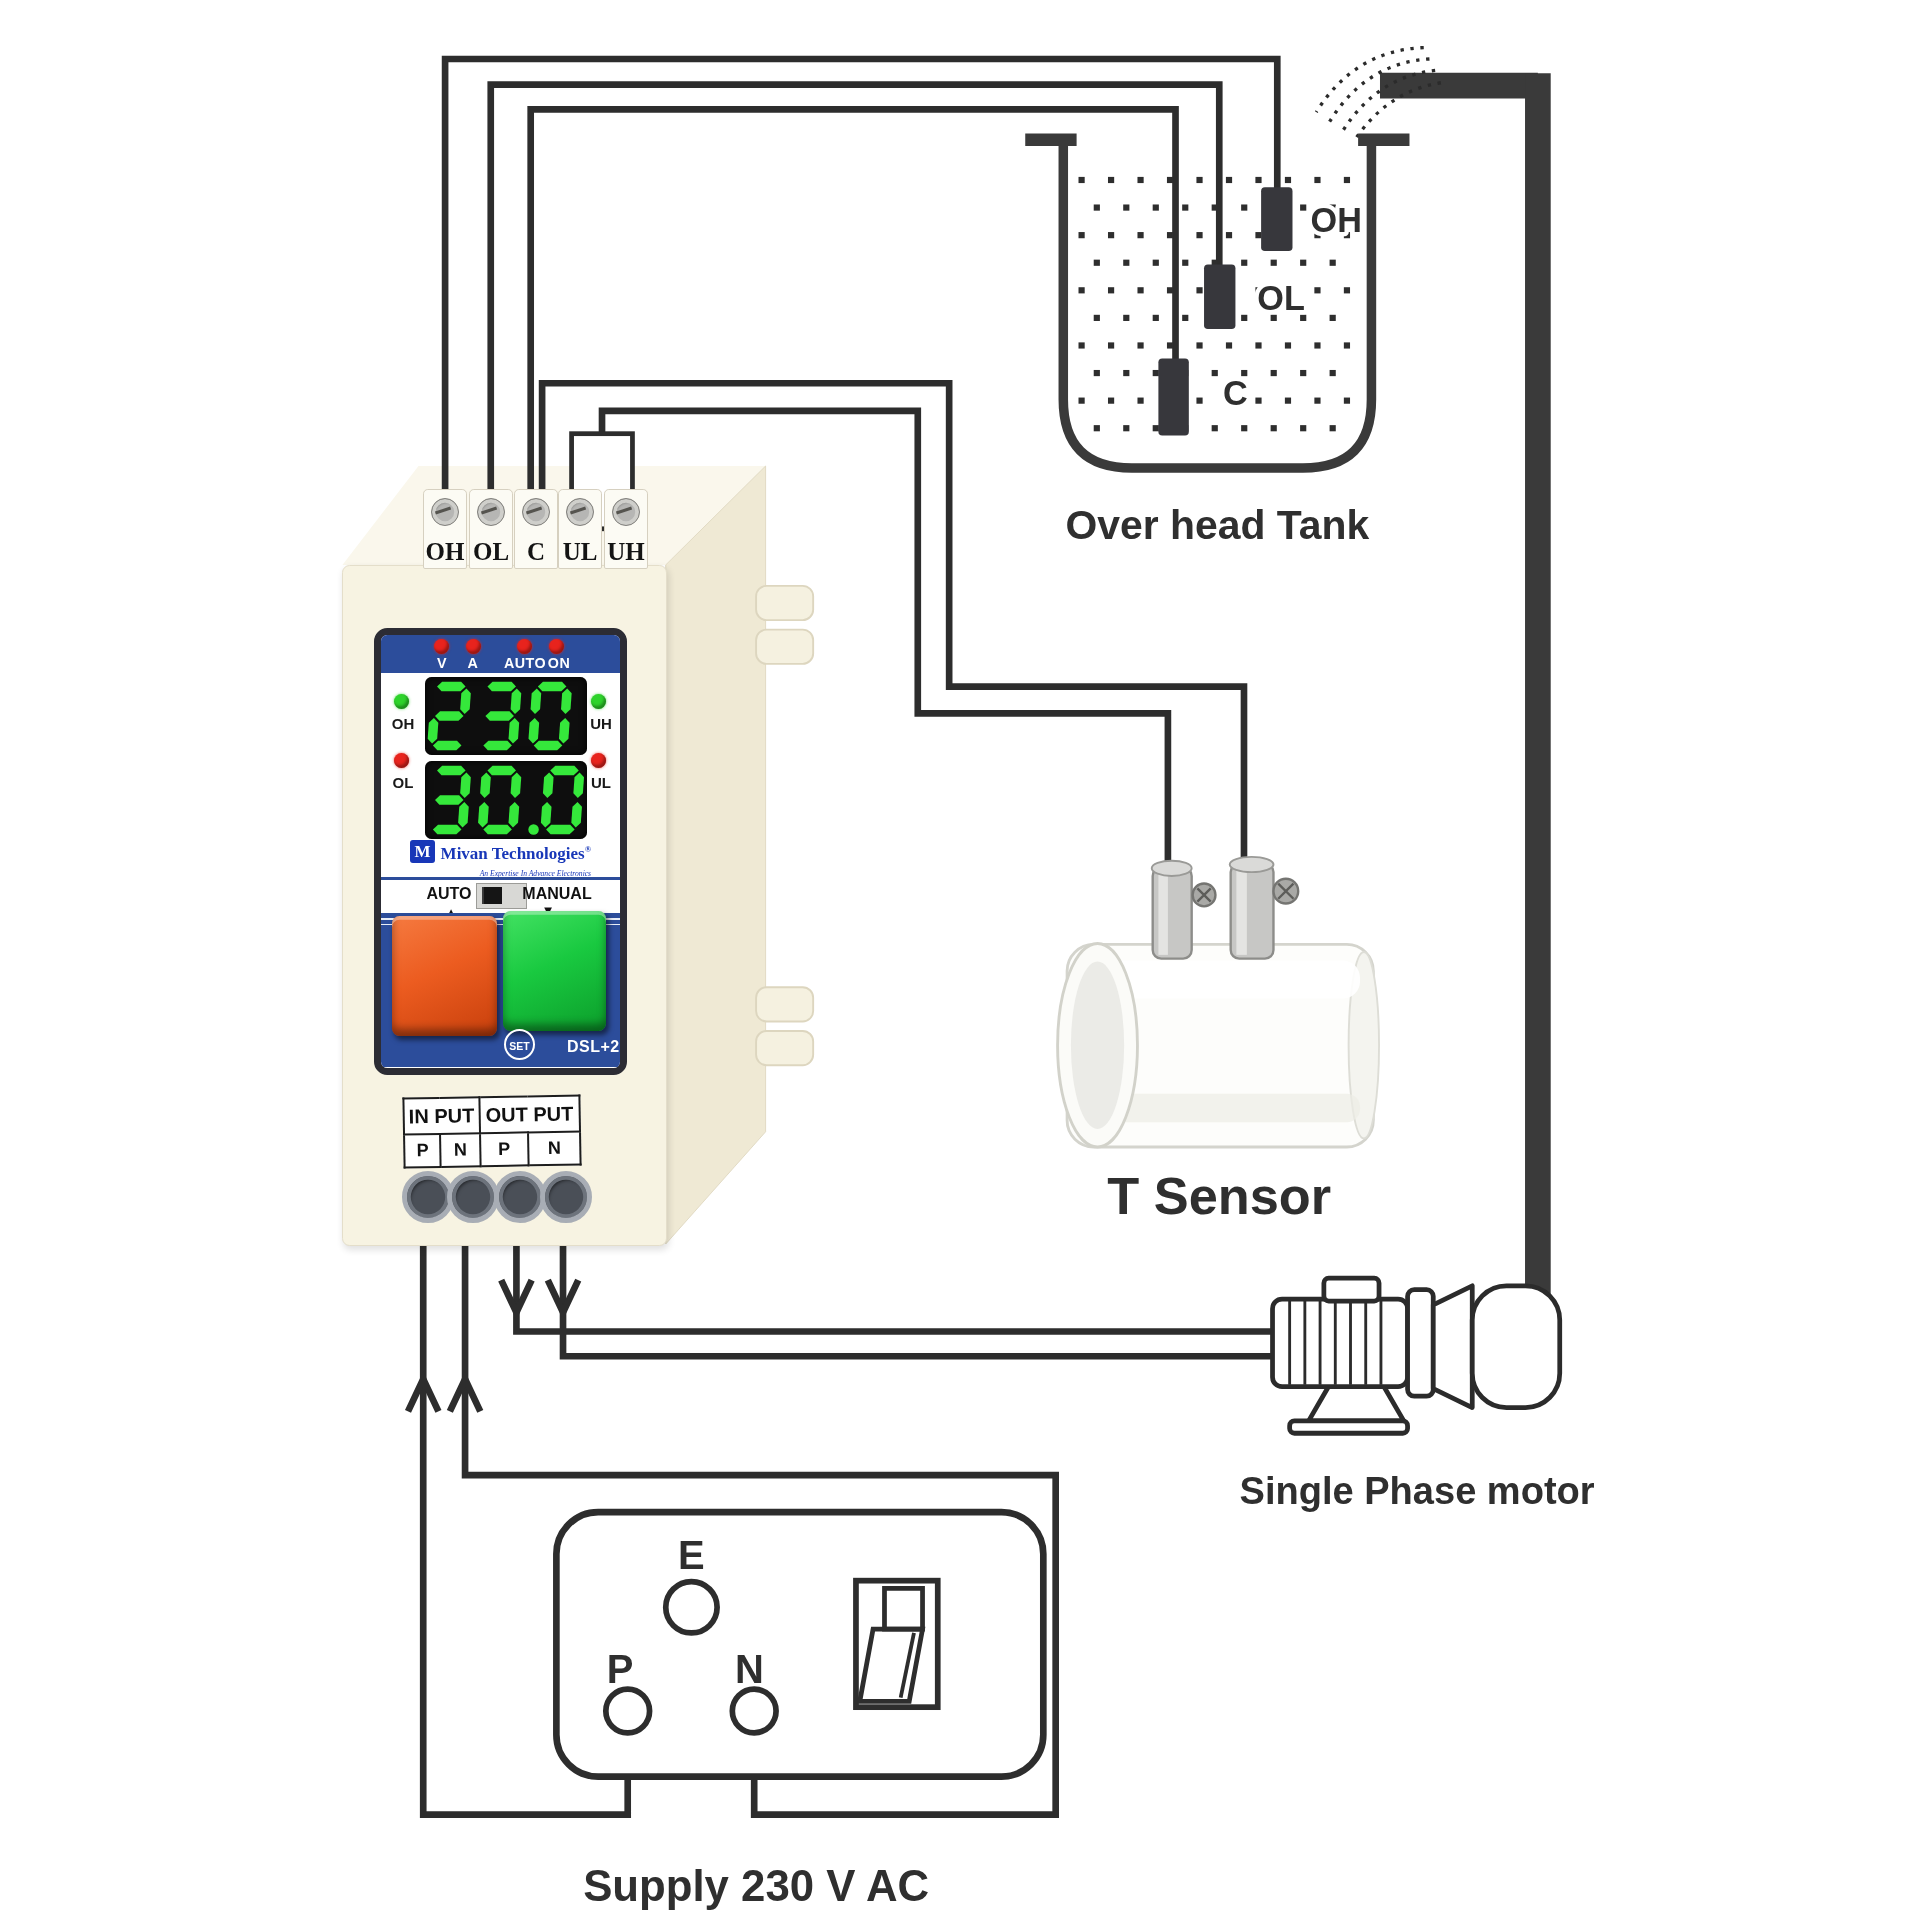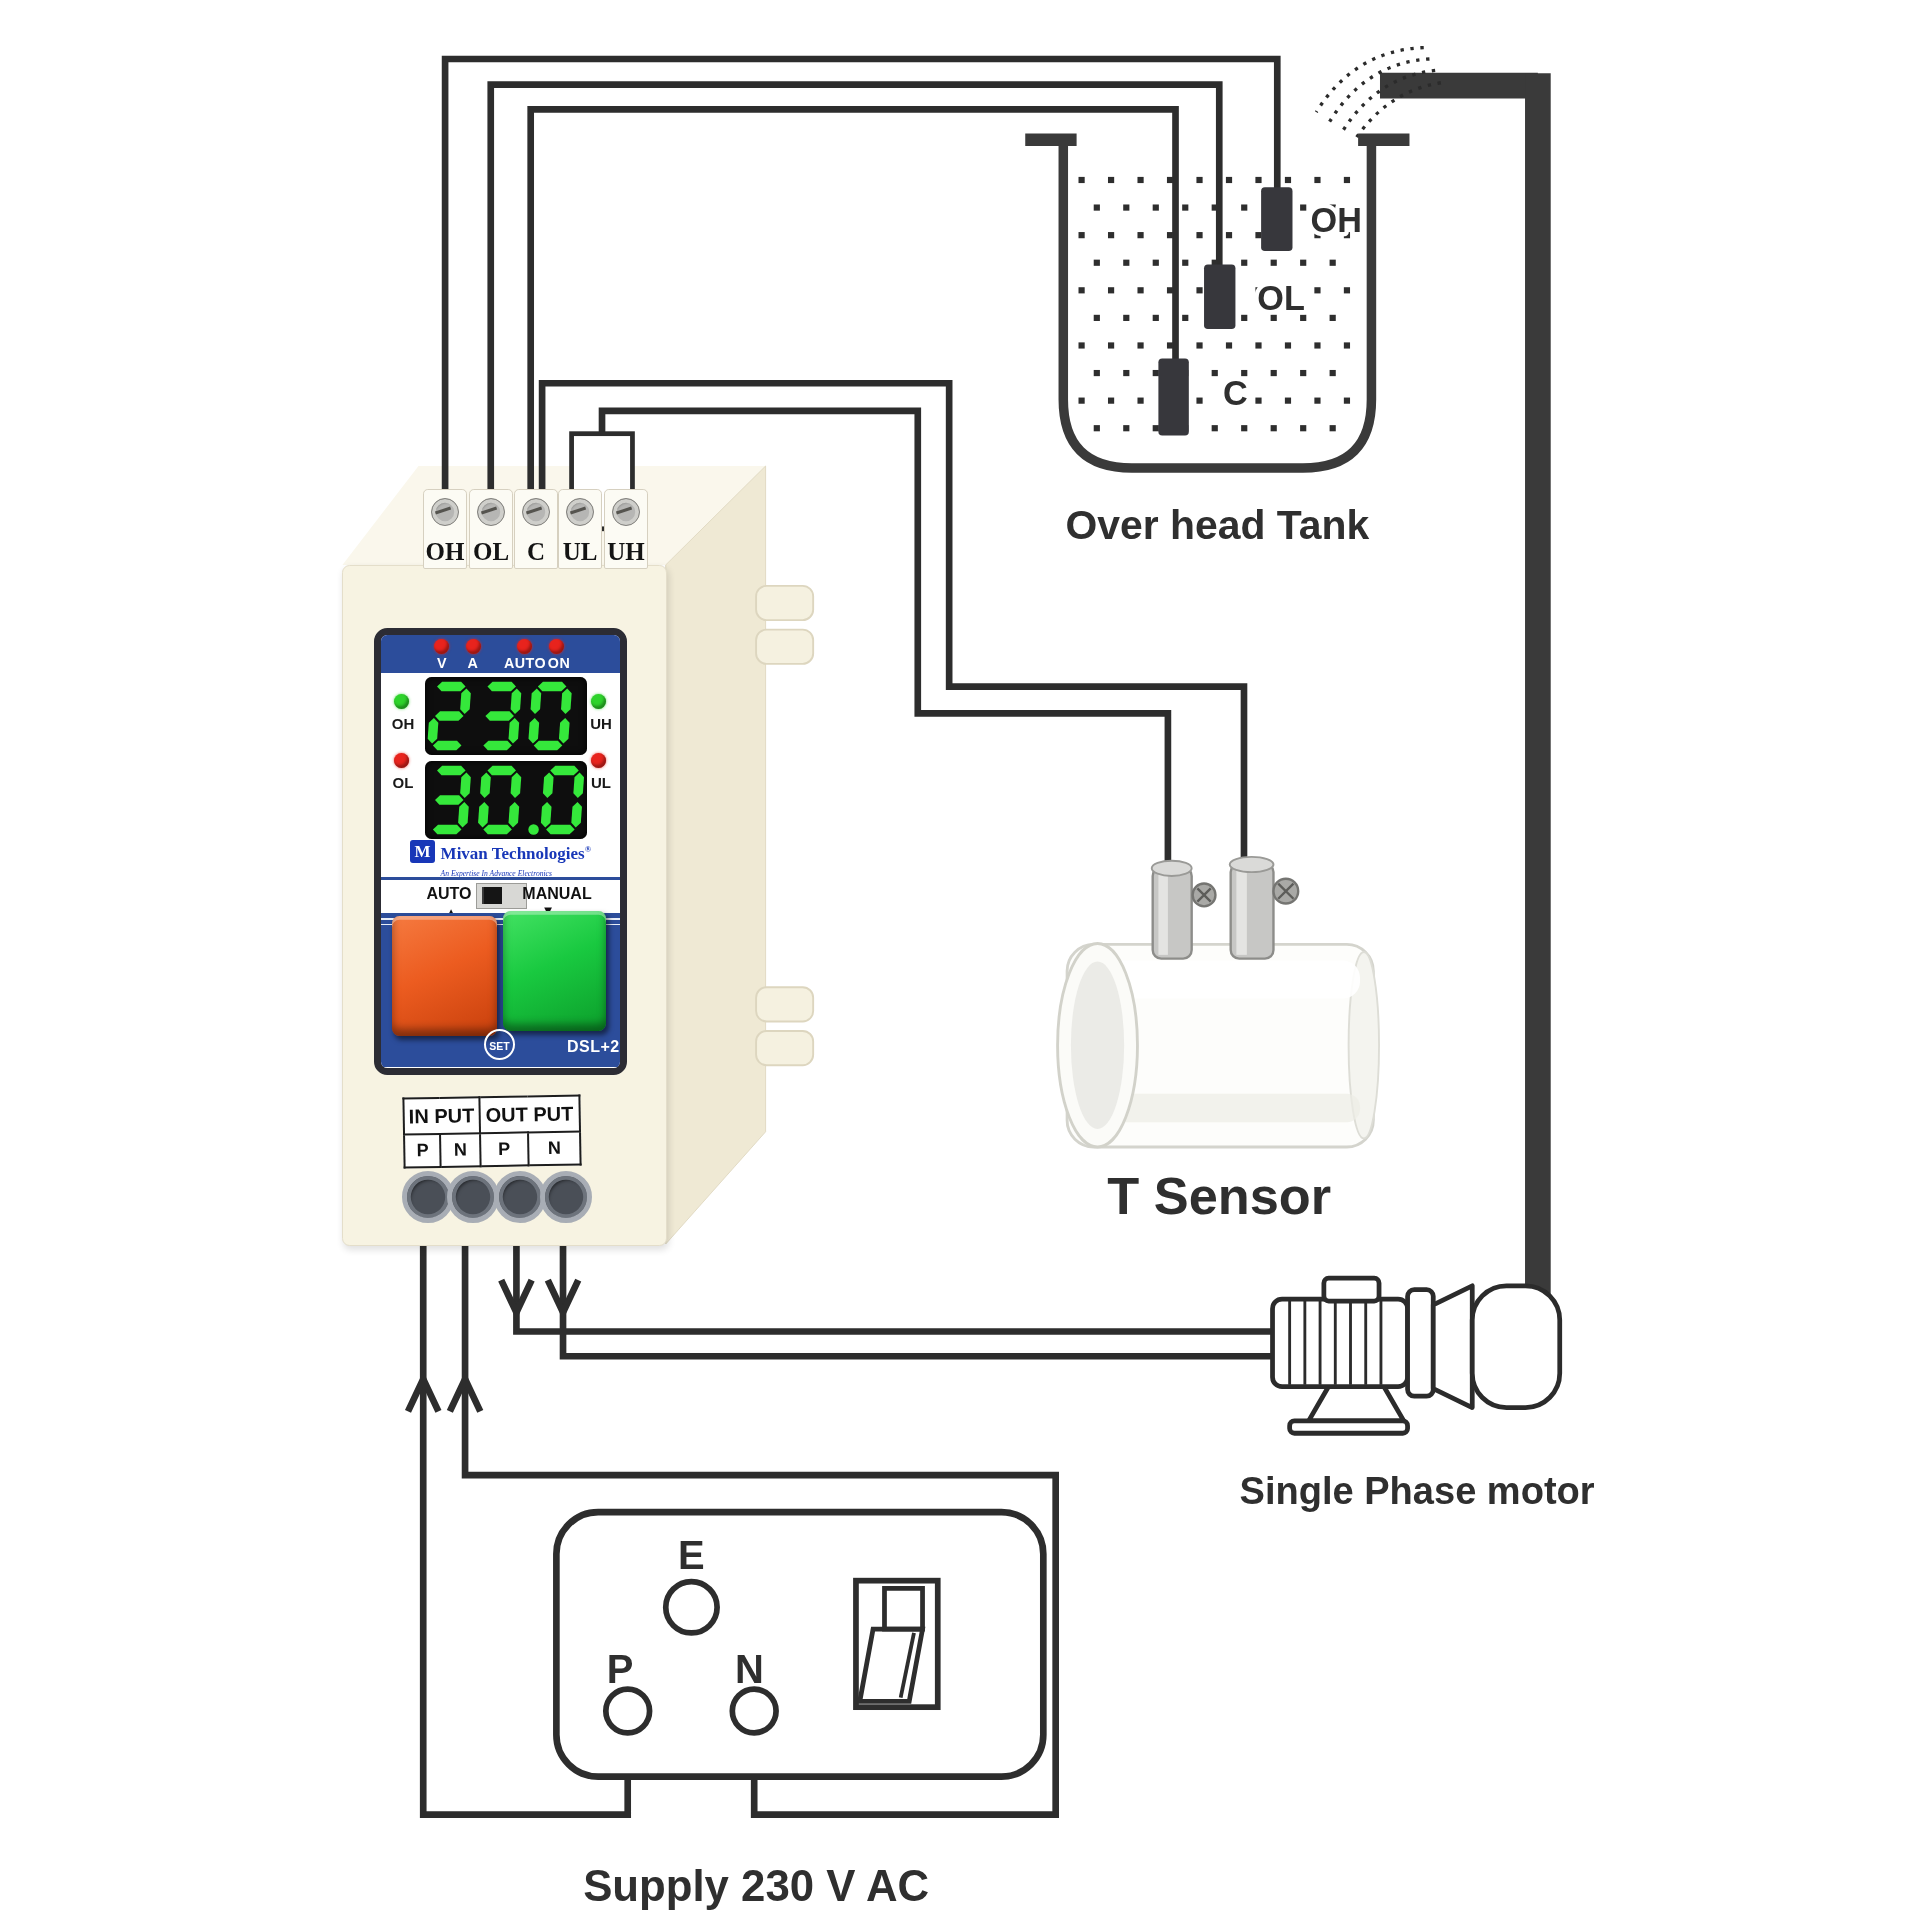--- a/index.html
+++ b/index.html
@@ -24,40 +24,40 @@
   .led{position:absolute;width:15px;height:15px;border-radius:50%;}
   .led.red{background:#e8231d;box-shadow:inset -1.9px -2.9px 2.9px rgba(0,0,0,.35),0 0 2.9px rgba(232,35,29,.8);}
   .led.green{background:#2ed32b;box-shadow:inset -1.9px -2.9px 2.9px rgba(0,0,0,.35),0 0 2.9px rgba(46,211,43,.8);}
   .hdr-label{position:absolute;top:20px;transform:translateX(-50%);color:#fff;font-weight:bold;font-size:14.3px;letter-spacing:0.5px;}
   .side-led-label{position:absolute;transform:translateX(-50%);font-weight:bold;font-size:15px;color:#1a1a1a;}
   .display{position:absolute;left:44px;width:162px;height:78px;background:#0e0e0e;border-radius:6.7px;
            box-shadow:inset 0 0 7.6px #000;}
   .logo-row{position:absolute;left:0;top:205px;width:100%;display:flex;justify-content:center;align-items:flex-start;gap:5.7px;}
   .logo-mark{width:25px;height:23px;background:#1837b8;border-radius:2.9px;color:#fff;text-align:center;
              font-family:"Liberation Serif",serif;font-weight:bold;font-size:17px;line-height:23px;}
-  .brand-col{text-align:left;}
+  .brand-col{text-align:right;}
   .brand-name{font-family:"Liberation Serif",serif;font-weight:bold;font-size:17px;color:#1837b8;line-height:19px;}
   .brand-reg{font-size:8.6px;vertical-align:super;}
   .brand-tag{font-family:"Liberation Serif",serif;font-style:italic;font-size:7.6px;color:#1837b8;line-height:8.6px;margin-top:7px;}
   .divider{position:absolute;left:0;top:242px;width:100%;height:2.9px;background:#2c4d9b;}
   .mode-label{position:absolute;top:250px;transform:translateX(-50%);font-weight:bold;font-size:16px;color:#111;}
   .mode-track{position:absolute;left:95px;top:248px;width:49px;height:24px;background:#d8d8d5;border:1px solid #9c9c98;}
   .mode-knob{position:absolute;left:4.8px;top:2.9px;width:20px;height:17px;background:#151515;
              box-shadow:inset 1.9px 0 0 #3c3c3c;}
   .mode-arrow{position:absolute;transform:translateX(-50%);font-size:13.3px;color:#111;}
   .btn-zone{position:absolute;left:0;top:278px;width:100%;height:154px;background:#2c4d9b;}
   .stripe{position:absolute;left:0;width:100%;height:1.9px;background:#e9eef8;}
   .pushbtn{position:absolute;border-radius:7.6px;}
   .btn-orange{left:11.4px;top:2.9px;width:105px;height:120px;
       background:linear-gradient(155deg,#f57a40 0%,#ec5c20 45%,#c8400c 100%);
       box-shadow:inset 0 3.8px 0 rgba(255,255,255,.35), inset 0 -6.7px 8.6px rgba(0,0,0,.4), 2.9px 3.8px 4.8px rgba(0,0,0,.5);}
   .btn-green{left:122px;top:-1.9px;width:103px;height:120px;
       background:linear-gradient(155deg,#43e263 0%,#19c940 45%,#0c9e2b 100%);
       box-shadow:inset 0 3.8px 0 rgba(255,255,255,.35), inset 0 -6.7px 8.6px rgba(0,0,0,.4), 2.9px 3.8px 4.8px rgba(0,0,0,.5);}
-  .set-btn{position:absolute;left:103px;top:394px;width:31px;height:31px;border:2.9px solid #fff;border-radius:50%;
+  .set-btn{position:absolute;left:123px;top:394px;width:31px;height:31px;border:2.9px solid #fff;border-radius:50%;
            color:#fff;font-weight:bold;font-size:10.5px;text-align:center;line-height:31px;box-sizing:border-box;}
   .model-label{position:absolute;left:186px;top:403px;color:#fff;font-weight:bold;font-size:16px;letter-spacing:0.5px;}
   
   .io-table{left:403px;top:1096px;width:178px;background:#fff;border:2.9px solid #1d1d1d;border-collapse:collapse;
             font-weight:bold;color:#111;transform:rotate(-1deg);}
   .io-table td{border:2.9px solid #1d1d1d;text-align:center;padding:0;}
   .io-head td{font-size:20px;height:34px;}
   .io-cells td{font-size:18px;height:31px;}
   .grommet{top:1171px;width:42px;height:42px;border-radius:50%;background:#4a4f57;
            border:5.7px solid #a8adb5;box-shadow:inset 0 0 0 3.8px #6d737c, inset 2.9px 3.8px 3.8px rgba(0,0,0,.6);}

